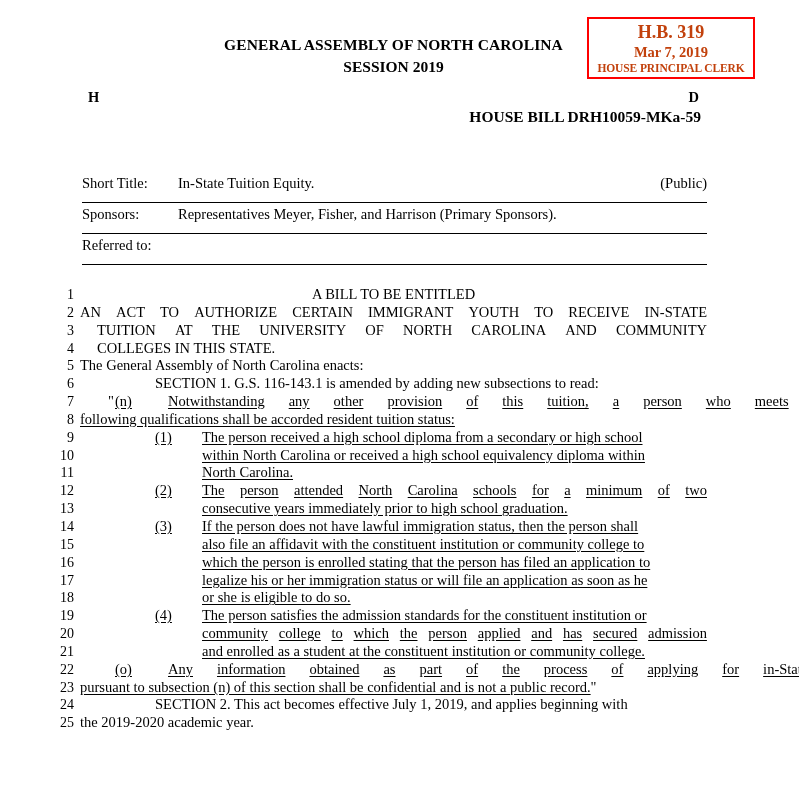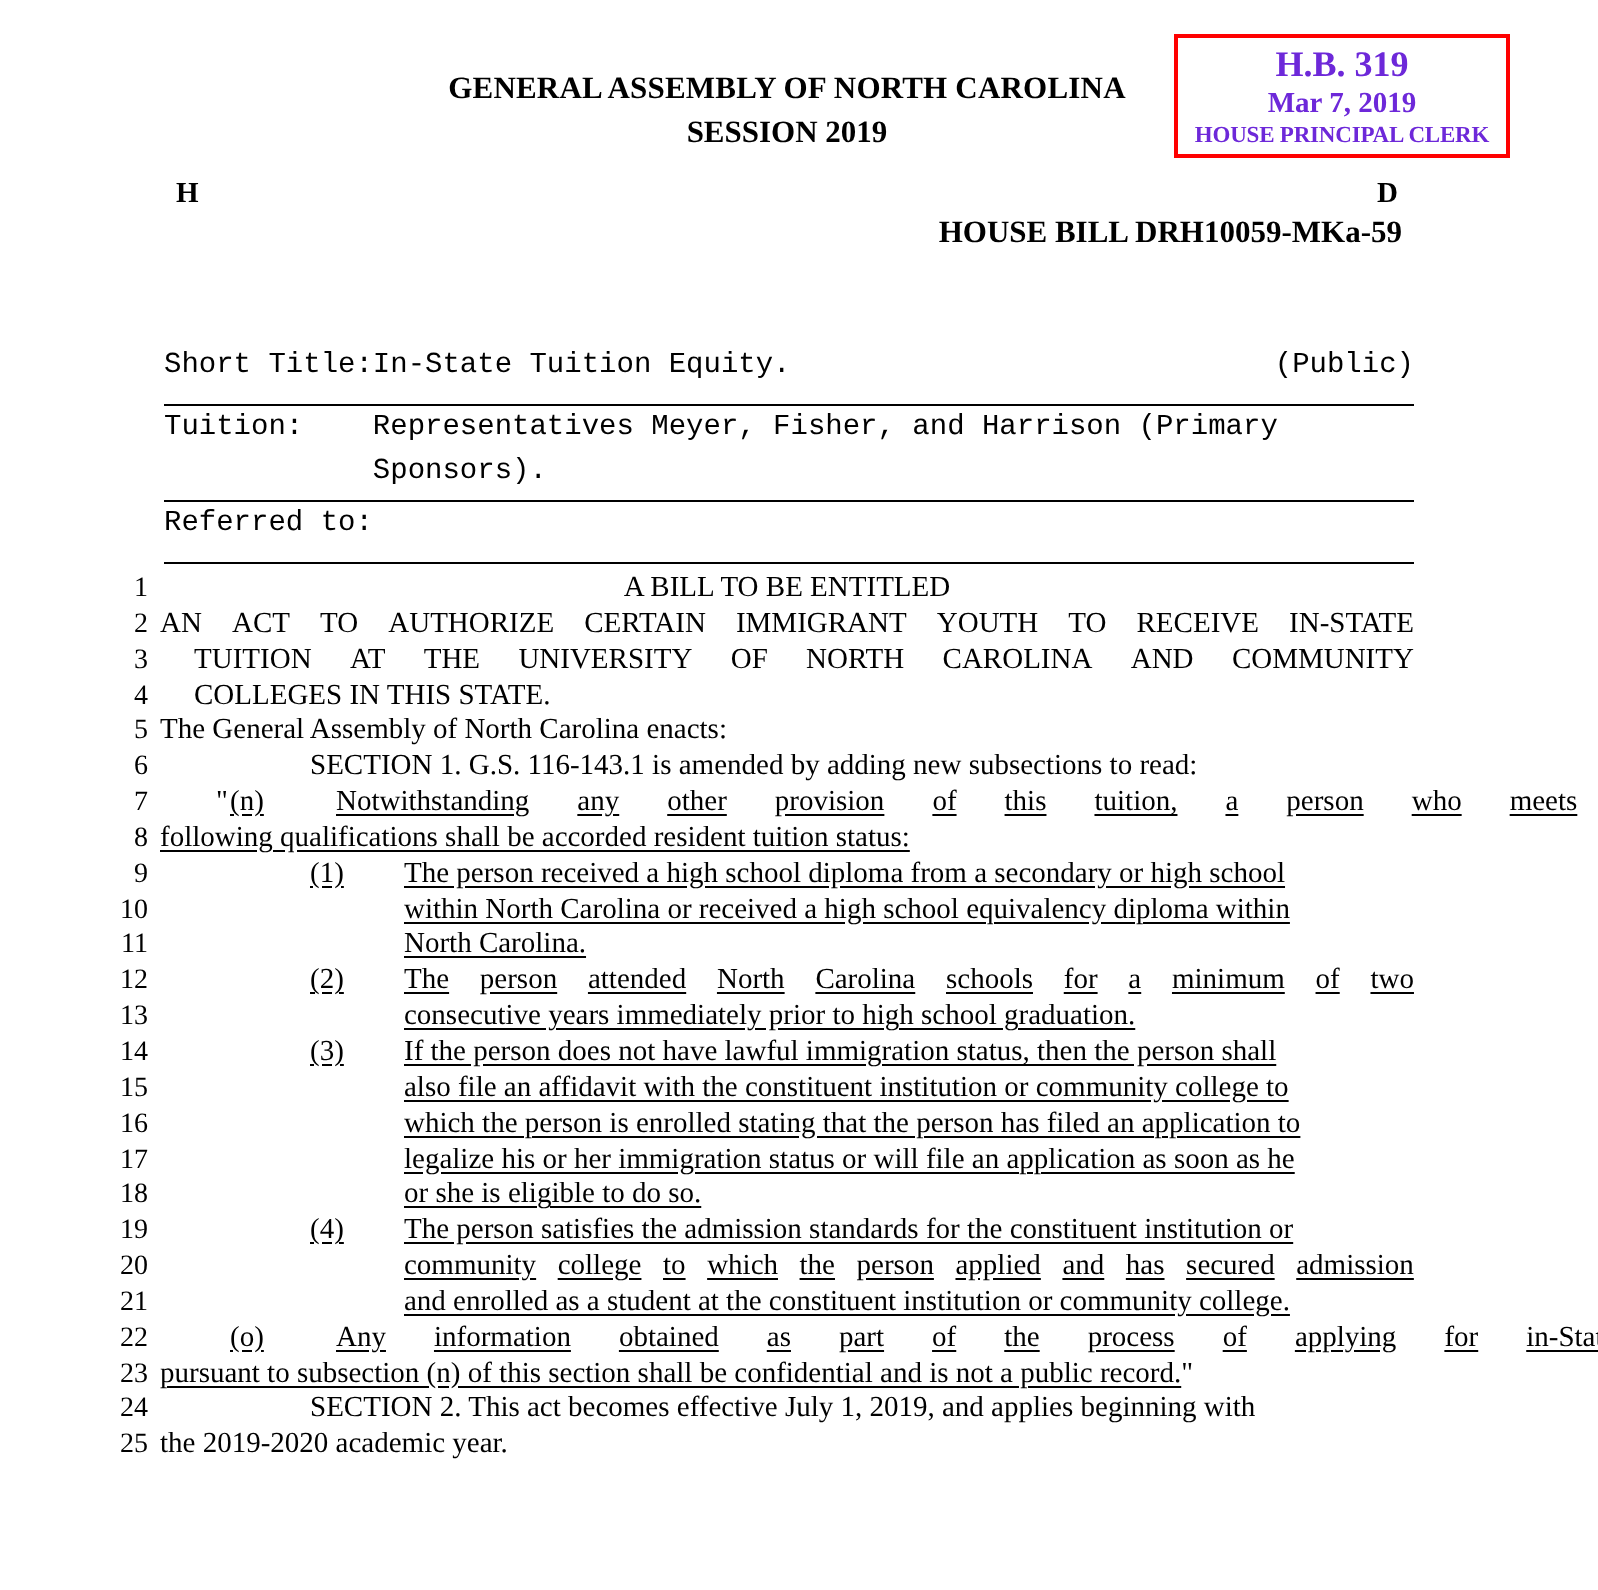--- a/index.html
+++ b/index.html
@@ -19,21 +19,21 @@
   
   .stamp-box {
     position: absolute;
     left: 587px;
     top: 17px;
     width: 168px;
     height: 62px;
     border: 2px solid #FF0000;
     box-sizing: border-box;
     text-align: center;
-    color: #6d28d9;
+    color: #c2410c;
     font-weight: bold;
     padding-top: 3px;
   }
   .stamp-bill-no { font-size: 18px; line-height: 21px; }
   .stamp-date    { font-size: 14.5px; line-height: 18px; }
   .stamp-clerk   { font-size: 11.5px; line-height: 14px; letter-spacing: -0.1px; }
 
   
   .masthead {
     position: absolute;
@@ -90,21 +90,20 @@
     width: 625px;
     border-collapse: collapse;
     font-size: 14.5px;
   }
   .meta-table td {
     padding: 0 0 3px 0;
     vertical-align: top;
     border-bottom: 1px solid #000000;
     height: 27px;
     line-height: 22px;
-    font-family: Liberation Mono, monospace;
   }
   .meta-label { width: 96px; white-space: nowrap; }
   .meta-value { }
   .meta-public { text-align: right; white-space: nowrap; width: 70px; }
   .meta-row-last td { border-bottom: 1px solid #000000; }
 
   
   .body-area {
     position: absolute;
     left: 0;
@@ -176,21 +175,21 @@
 <div class="bill-number-line">HOUSE BILL DRH10059-MKa-59</div>
 
 <table class="meta-table">
   <tbody>
       <tr>
     <td class="meta-label">Short Title:</td>
     <td class="meta-value">In-State Tuition Equity.</td>
     <td class="meta-public">(Public)</td>
   </tr>
   <tr>
-    <td class="meta-label">Tuition:</td>
+    <td class="meta-label">Sponsors:</td>
     <td class="meta-value" colspan="2">Representatives Meyer, Fisher, and Harrison (Primary Sponsors).</td>
   </tr>
   <tr class="meta-row-last">
     <td class="meta-label">Referred to:</td>
     <td class="meta-value" colspan="2"></td>
   </tr>
 </tbody>
   </table>
 
 <div class="body-area">

